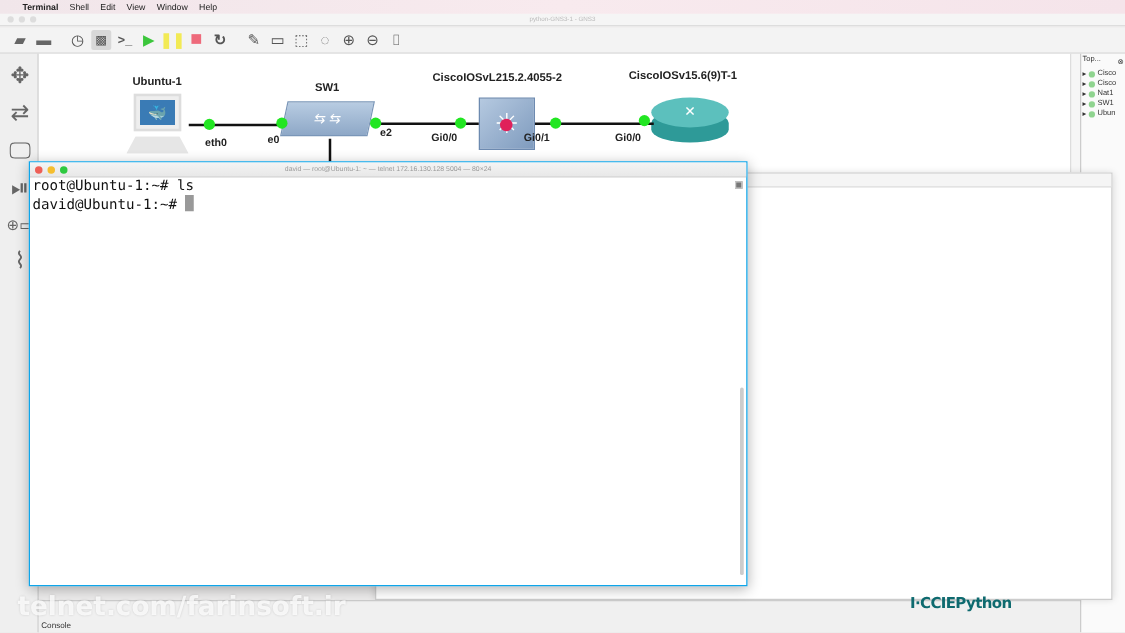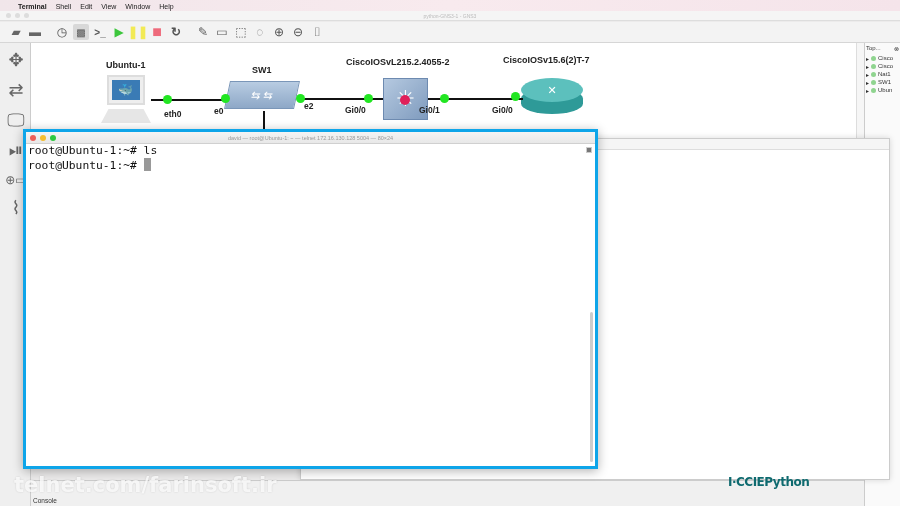--- a/index.html
+++ b/index.html
@@ -23,21 +23,21 @@
   .port-label { position: absolute; font-size: 8.5px; font-weight: bold; color: #222; }
   .link { position: absolute; height: 2px; background: #111; }
   .dot { position: absolute; width: 9px; height: 9px; border-radius: 50%; background: #22e622; }
   .rpanel-scroll { position: absolute; left: 856px; top: 43px; width: 8px; height: 95px; background: #f6f6f6; border-left: 1px solid #ddd; }
   .rpanel { position: absolute; left: 864px; top: 43px; width: 36px; height: 463px; background: #fafafa; border-left: 1px solid #ccc; font-size: 6px; color: #333; }
   .rpanel .hd { padding: 2px 1px; display: flex; justify-content: space-between; }
   .rpanel .row { display: flex; align-items: center; gap: 2px; padding: 0 1px; height: 8px; }
   .rpanel .row .led { width: 5px; height: 5px; border-radius: 50%; background: #8fd48f; }
   .bg-term { position: absolute; left: 300px; top: 138px; width: 590px; height: 342px; background: #fff; border: 1px solid #ccc; box-shadow: 0 0 6px rgba(0,0,0,0.15); }
   .bg-term .tbar { height: 11px; background: #f5f5f5; border-bottom: 1px solid #ddd; font-size: 5.5px; color: #bbb; padding: 2px 0 0 20px; }
-  .term { position: absolute; left: 23px; top: 129px; width: 575px; height: 340px; background: #fff; border: 3px solid #0ea5e9; box-shadow: 0 2px 10px rgba(0,0,0,0.3); }
+  .term { position: absolute; left: 23px; top: 129px; width: 575px; height: 340px; background: #fff; border: 1px solid #0ea5e9; box-shadow: 0 2px 10px rgba(0,0,0,0.3); }
   .term .tbar { height: 12px; background: linear-gradient(#f4f4f4,#e8e8e8); border-bottom: 1px solid #d0d0d0; position: relative; }
   .term .lights { position: absolute; left: 4px; top: 3px; display: flex; gap: 4px; }
   .term .lights i { width: 6px; height: 6px; border-radius: 50%; display: block; }
   .term .ttl { text-align: center; font-size: 5.5px; color: #999; padding-top: 3px; }
   .term .body { font-family: "DejaVu Sans Mono", monospace; font-size: 11.3px; line-height: 14px; color: #111; padding: 0 2px; white-space: pre; }
   .green { color: #3fb93f; }
   .cursor { display: inline-block; width: 7px; height: 13px; background: #999; vertical-align: -2px; }
   .term .scroll { position: absolute; right: 2px; top: 180px; width: 3px; height: 150px; background: #ccc; border-radius: 2px; }
   .term .resz { position: absolute; right: 3px; top: 15px; width: 6px; height: 6px; background: #777; border: 1px solid #ccc; }
   .console { position: absolute; left: 31px; top: 480px; width: 833px; height: 26px; background: #f0f0f0; border-top: 1px solid #ccc; }
@@ -104,21 +104,21 @@
         <div style="margin:3px;height:20px;background:#3a7bb5;color:#fff;font-size:12px;text-align:center;line-height:20px">🐳</div>
       </div>
     <div style="position:absolute;left:0;top:34px;width:50px;height:14px;background:#e6e6e6;clip-path:polygon(15% 0,85% 0,100% 100%,0 100%)"></div>
   </div>
   <div class="node-label" style="left:221px;top:22px">SW1</div>
   <div style="position:absolute;left:196px;top:38px;width:70px;height:28px;background:linear-gradient(#b8cce2,#8ea8c7);border:1px solid #7a96b8;transform:skewX(-12deg);color:#fff;text-align:center;font-size:11px;line-height:26px">⇆ ⇆</div>
   <div class="link" style="left:232px;top:68px;width:2px;height:27px"></div>
   <div class="node-label" style="left:315px;top:14px">CiscoIOSvL215.2.4055-2</div>
   <div style="position:absolute;left:352px;top:35px;width:45px;height:42px;background:linear-gradient(135deg,#b5c9e0,#7f9bbe);border:1px solid #6d8ab0;color:#fff;text-align:center;font-size:22px;line-height:40px">✳</div>
   <div style="position:absolute;left:369px;top:52px;width:10px;height:10px;border-radius:50%;background:#e0205a"></div>
-  <div class="node-label" style="left:472px;top:12px">CiscoIOSv15.6(2)T-7</div>
+  <div class="node-label" style="left:472px;top:12px">CiscoIOSv15.6(9)T-1</div>
   <div style="position:absolute;left:490px;top:35px;width:62px;height:38px">
     <div style="position:absolute;left:0;top:10px;width:62px;height:26px;background:#2e9a98;border-radius:50%/40%"></div>
     <div style="position:absolute;left:0;top:0;width:62px;height:24px;background:#5cc0bd;border-radius:50%;color:#fff;text-align:center;line-height:24px;font-size:11px">✕</div>
   </div>
 
   <div class="link" style="left:120px;top:56px;width:78px"></div>
   <div class="link" style="left:266px;top:55px;width:86px"></div>
   <div class="link" style="left:397px;top:55px;width:95px"></div>
 
   <div class="dot" style="left:132px;top:52px"></div>
@@ -180,18 +180,18 @@
 <div class="term">
   <div class="tbar">
     <div class="lights">
       <i style="background:#ee5f57"></i>
       <i style="background:#f5be2f"></i>
       <i style="background:#2ec940"></i>
     </div>
     <div class="ttl">david — root@Ubuntu-1: ~ — telnet 172.16.130.128 5004 — 80×24</div>
   </div>
   <div class="resz"></div>
-  <div class="body"><div>root@Ubuntu-1:~# ls</div><div><span>root@Ubuntu-1:~# </span><span class="cursor"></span></div></div>
+  <div class="body"><div>root@Ubuntu-1:~# ls</div><div><span>david@Ubuntu-1:~# </span><span class="cursor"></span></div></div>
   <div class="scroll"></div>
 </div>
 
 <div class="wm">telnet.com/farinsoft.ir</div>
 <div class="logo">I·CCIEPython</div>
 
 </body></html>

